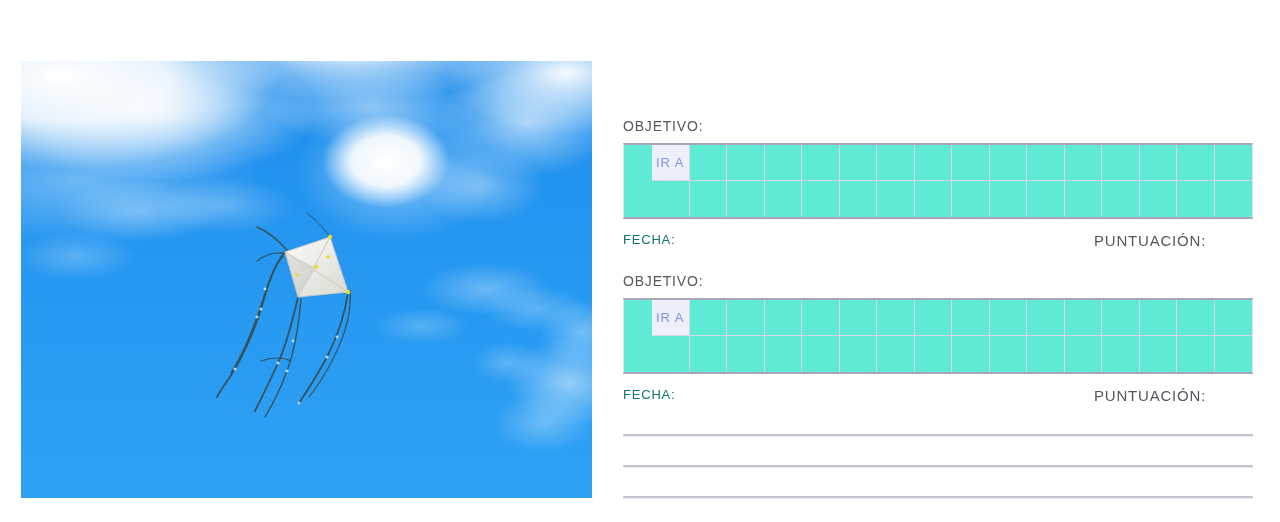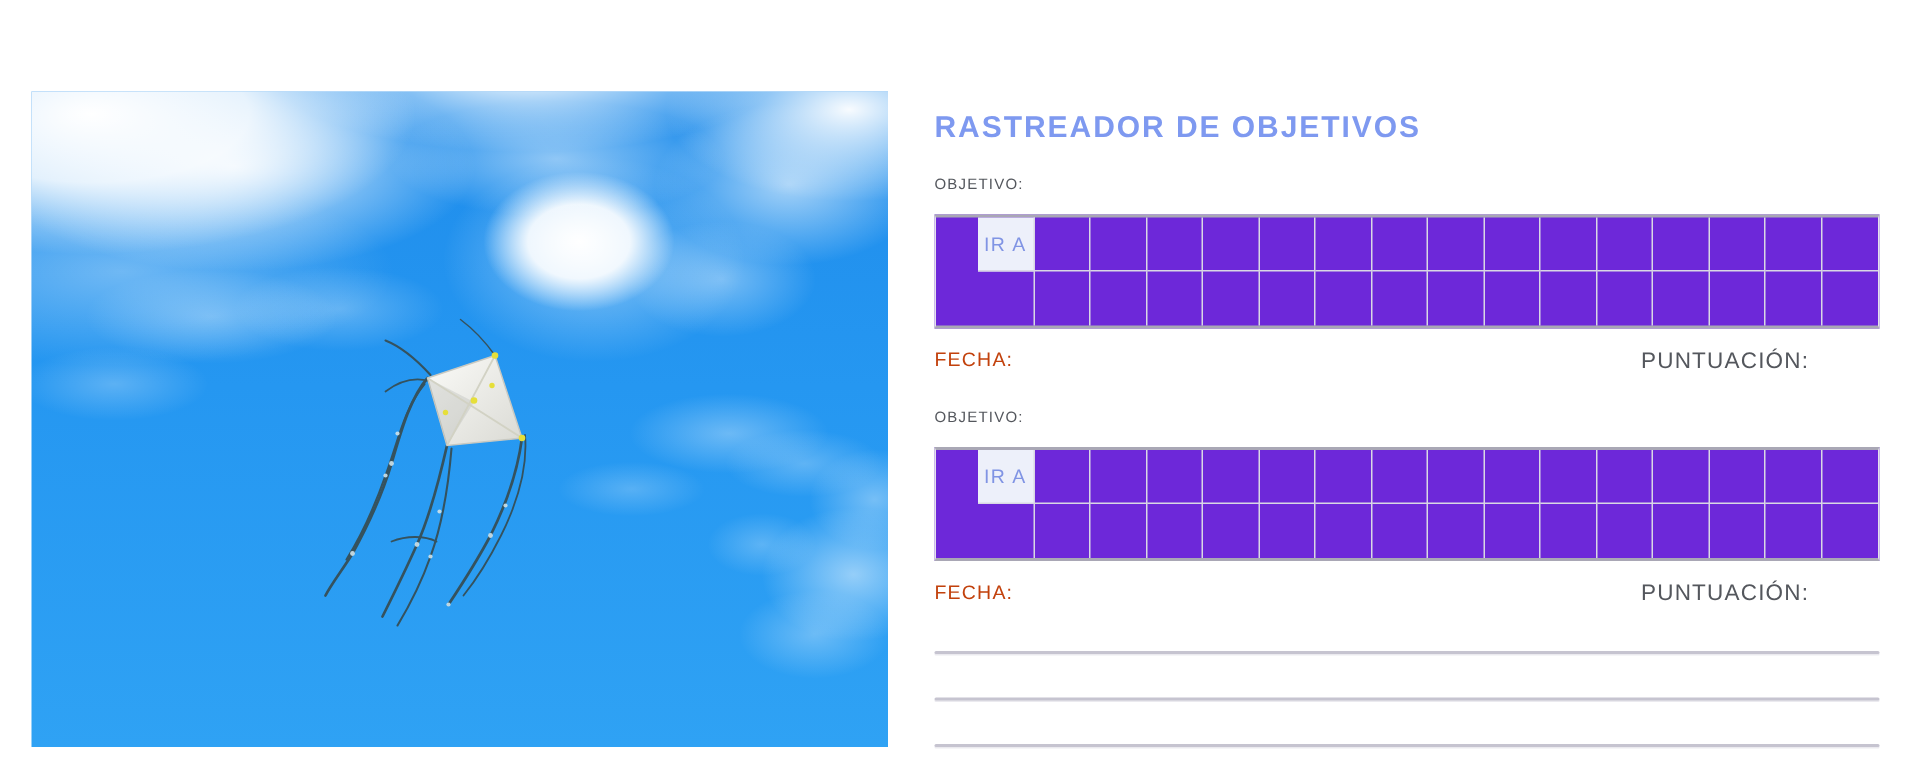--- a/index.html
+++ b/index.html
@@ -44,43 +44,43 @@
     font-size:20px; font-weight:bold; letter-spacing:1.3px;
     color:#7e99f0;
   }
 
   .goal-section { position:absolute; left:0; width:630px; height:150px; }
   .goal-section.s1 { top:118px; }
   .goal-section.s2 { top:273px; }
 
   .field-label {
     position:absolute; top:0; left:0;
-    font-size:10px; letter-spacing:.8px; color:#54575d;
+    font-size:14px; letter-spacing:.8px; color:#54575d;
   }
 
   .track-grid {
     position:absolute; top:25px; left:0; width:630px; height:76px;
     display:grid; grid-template-rows:1fr 1fr;
     border-top:2px solid #a9a7b5; border-bottom:2px solid #a9a7b5;
     border-left:1px solid #e3e1ea; border-right:1px solid #e3e1ea;
-    background:#6d28d9;
+    background:#5eead4;
     padding-left:28px;
   }
   .cell { border-right:1px solid #d9d7e4; }
   .cell:nth-last-child(-n+1) { border-right:none; }
   .cell.row0 { border-bottom:1px solid #d9d7e4; }
   .cell.goto {
     background:#edf0fa;
     display:flex; align-items:center; justify-content:center;
     font-size:13px; letter-spacing:1px; color:#8094e4;
   }
 
   .meta { position:absolute; top:114px; left:0; width:630px; height:16px; }
   .meta .fecha { position:absolute; left:0; top:0;
-    font-size:13px; letter-spacing:.8px; color:#c2410c; }
+    font-size:13px; letter-spacing:.8px; color:#0f766e; }
   .meta .punt  { position:absolute; left:471px; top:0;
     font-size:15px; letter-spacing:.8px; color:#54575d; }
 
   .notes { position:absolute; top:434px; left:0; width:630px; height:70px; }
   .rule { position:absolute; left:0; width:630px; height:2px;
           background:#c6c4d0; border-radius:1px;
           box-shadow:0 1px 0 rgba(198,196,208,.35); }
 </style>
 </head>
 <body>
@@ -130,21 +130,20 @@
         <circle cx="327" cy="231" r="2.2"></circle>
         <circle cx="295" cy="206" r="2.2"></circle>
         <circle cx="276" cy="214" r="1.8"></circle>
         <circle cx="307" cy="196" r="1.8"></circle>
       </g>
     </svg>
   </div>
 
   <div class="panel">
 
-    <div class="title">RASTREADOR DE OBJETIVOS</div>
 
     <section class="goal-section s1">
       <div class="field-label">OBJETIVO:</div>
       <div class="track-grid" style="grid-template-columns: repeat(16, 1fr);">
           <div class="cell row0 goto">IR A</div>
           <div class="cell row0"></div>
           <div class="cell row0"></div>
           <div class="cell row0"></div>
           <div class="cell row0"></div>
           <div class="cell row0"></div>

